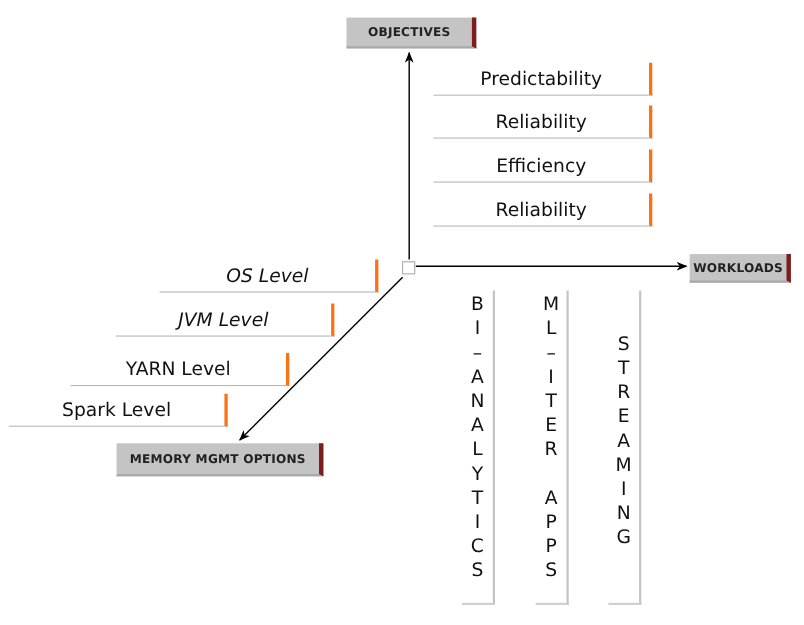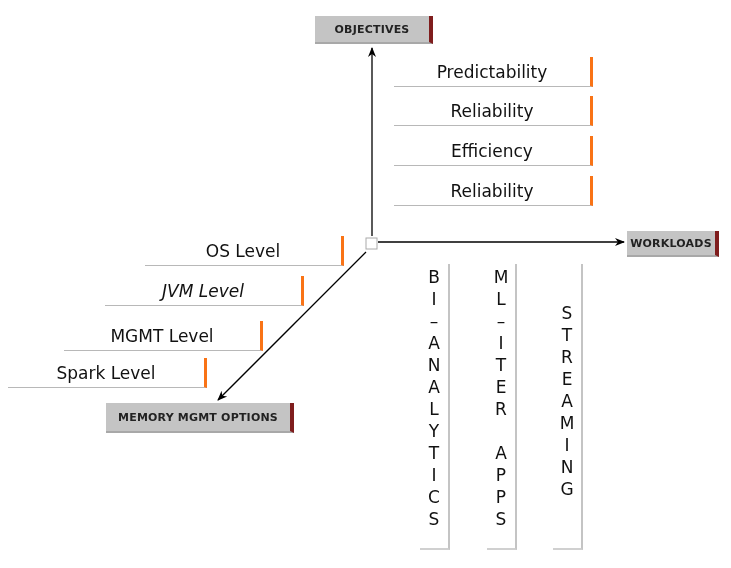--- a/index.html
+++ b/index.html
@@ -32,23 +32,23 @@
 
 <div class="axis-label" style="left:315px; top:16px; width:114px; height:26px;">OBJECTIVES</div>
 <div class="axis-label" style="left:627px; top:231px; width:88px; height:24px;">WORKLOADS</div>
 <div class="axis-label" style="left:106px; top:403px; width:184px; height:28px;">MEMORY MGMT OPTIONS</div>
 
 <div class="box" style="left:394px; top:57px; width:196px; height:29px;">Predictability</div>
 <div class="box" style="left:394px; top:96px; width:196px; height:29px;">Reliability</div>
 <div class="box" style="left:394px; top:136px; width:196px; height:29px;text-align:right;">Efficiency</div>
 <div class="box" style="left:394px; top:176px; width:196px; height:29px;">Reliability</div>
 
-<div class="box" style="left:145px; top:236px; width:196px; height:29px;">OS Level</div>
+<div class="box" style="left:145px; top:236px; width:196px; height:29px;font-style:italic;">OS Level</div>
 <div class="box" style="left:105px; top:276px; width:196px; height:29px;font-style:italic;">JVM Level</div>
-<div class="box" style="left:64px; top:321px; width:196px; height:29px;">MGMT Level</div>
+<div class="box" style="left:64px; top:321px; width:196px; height:29px;">YARN Level</div>
 <div class="box" style="left:8px; top:358px; width:196px; height:29px;">Spark Level</div>
 
 <div class="col" id="col0" style="left:420px; top:264px; width:30px; height:286px; padding-top:2px; box-sizing:border-box;">
     <span>B</span>
     <span>I</span>
     <span>–</span>
     <span>A</span>
     <span>N</span>
     <span>A</span>
     <span>L</span>

